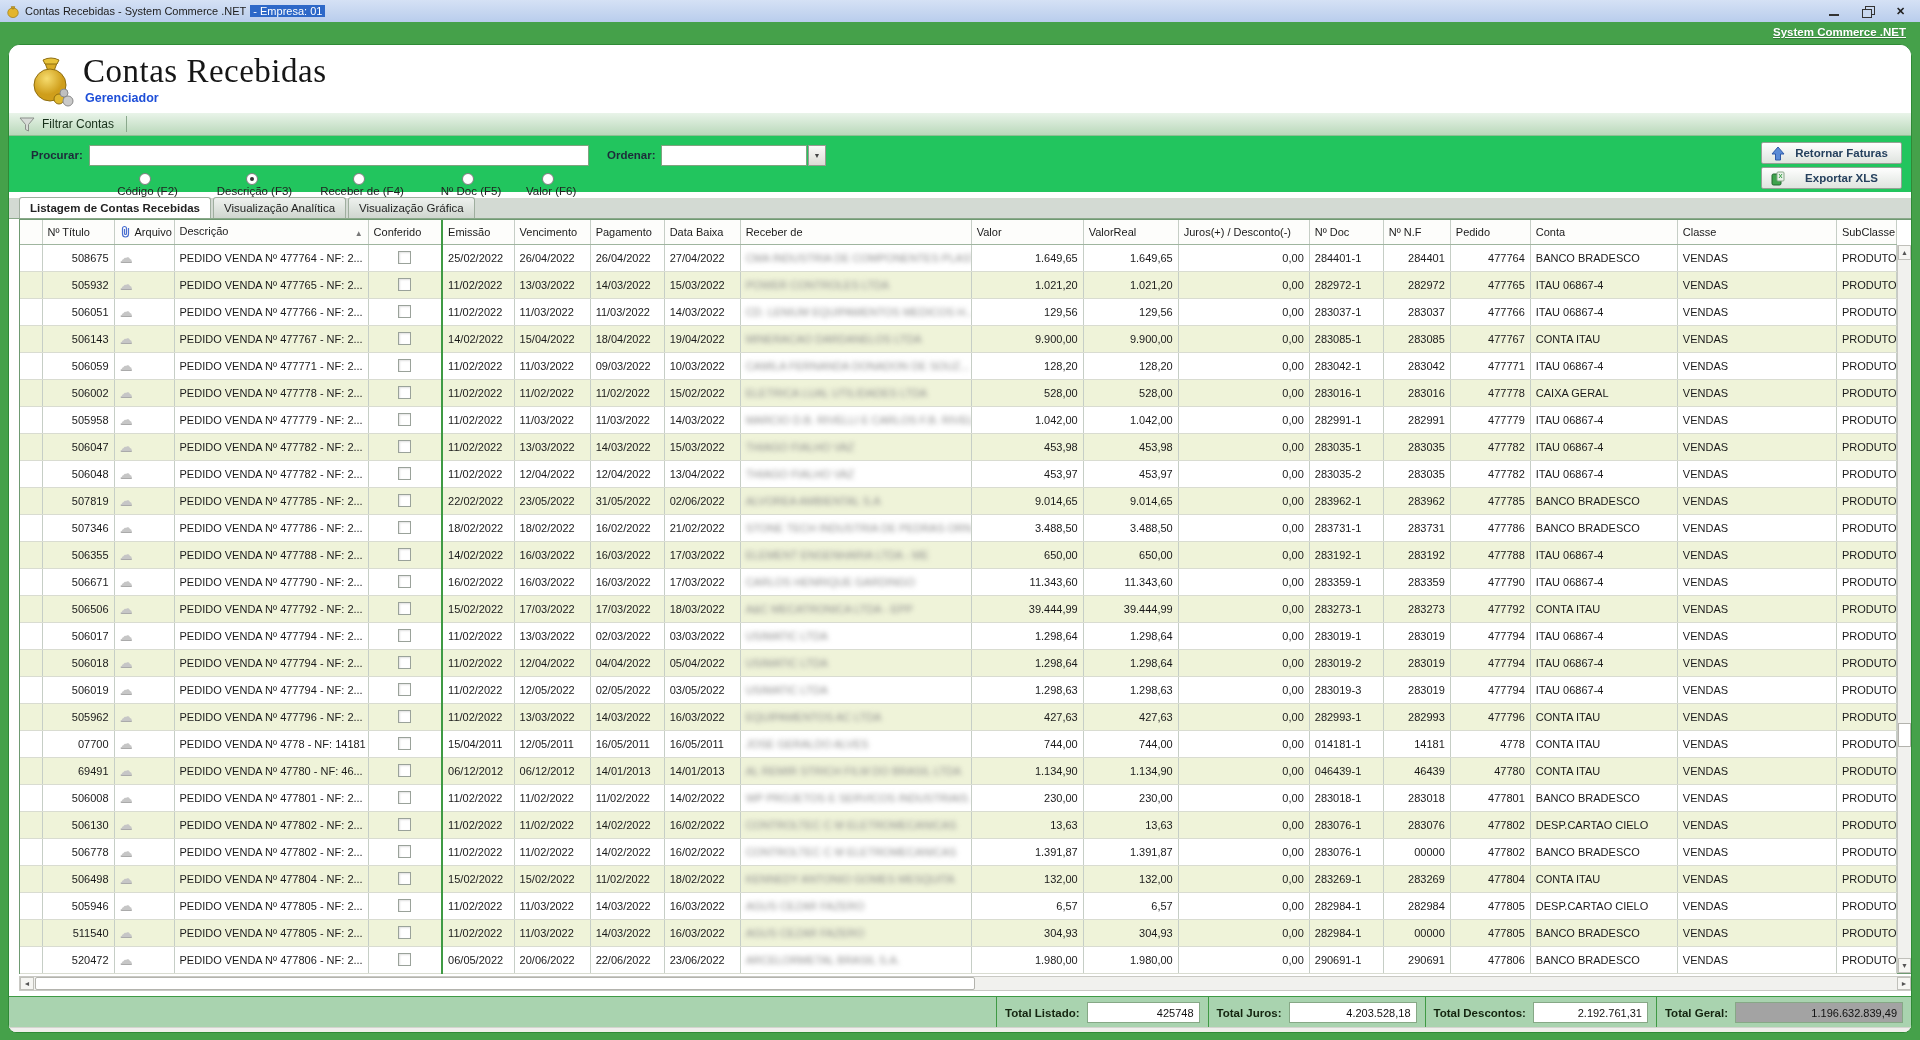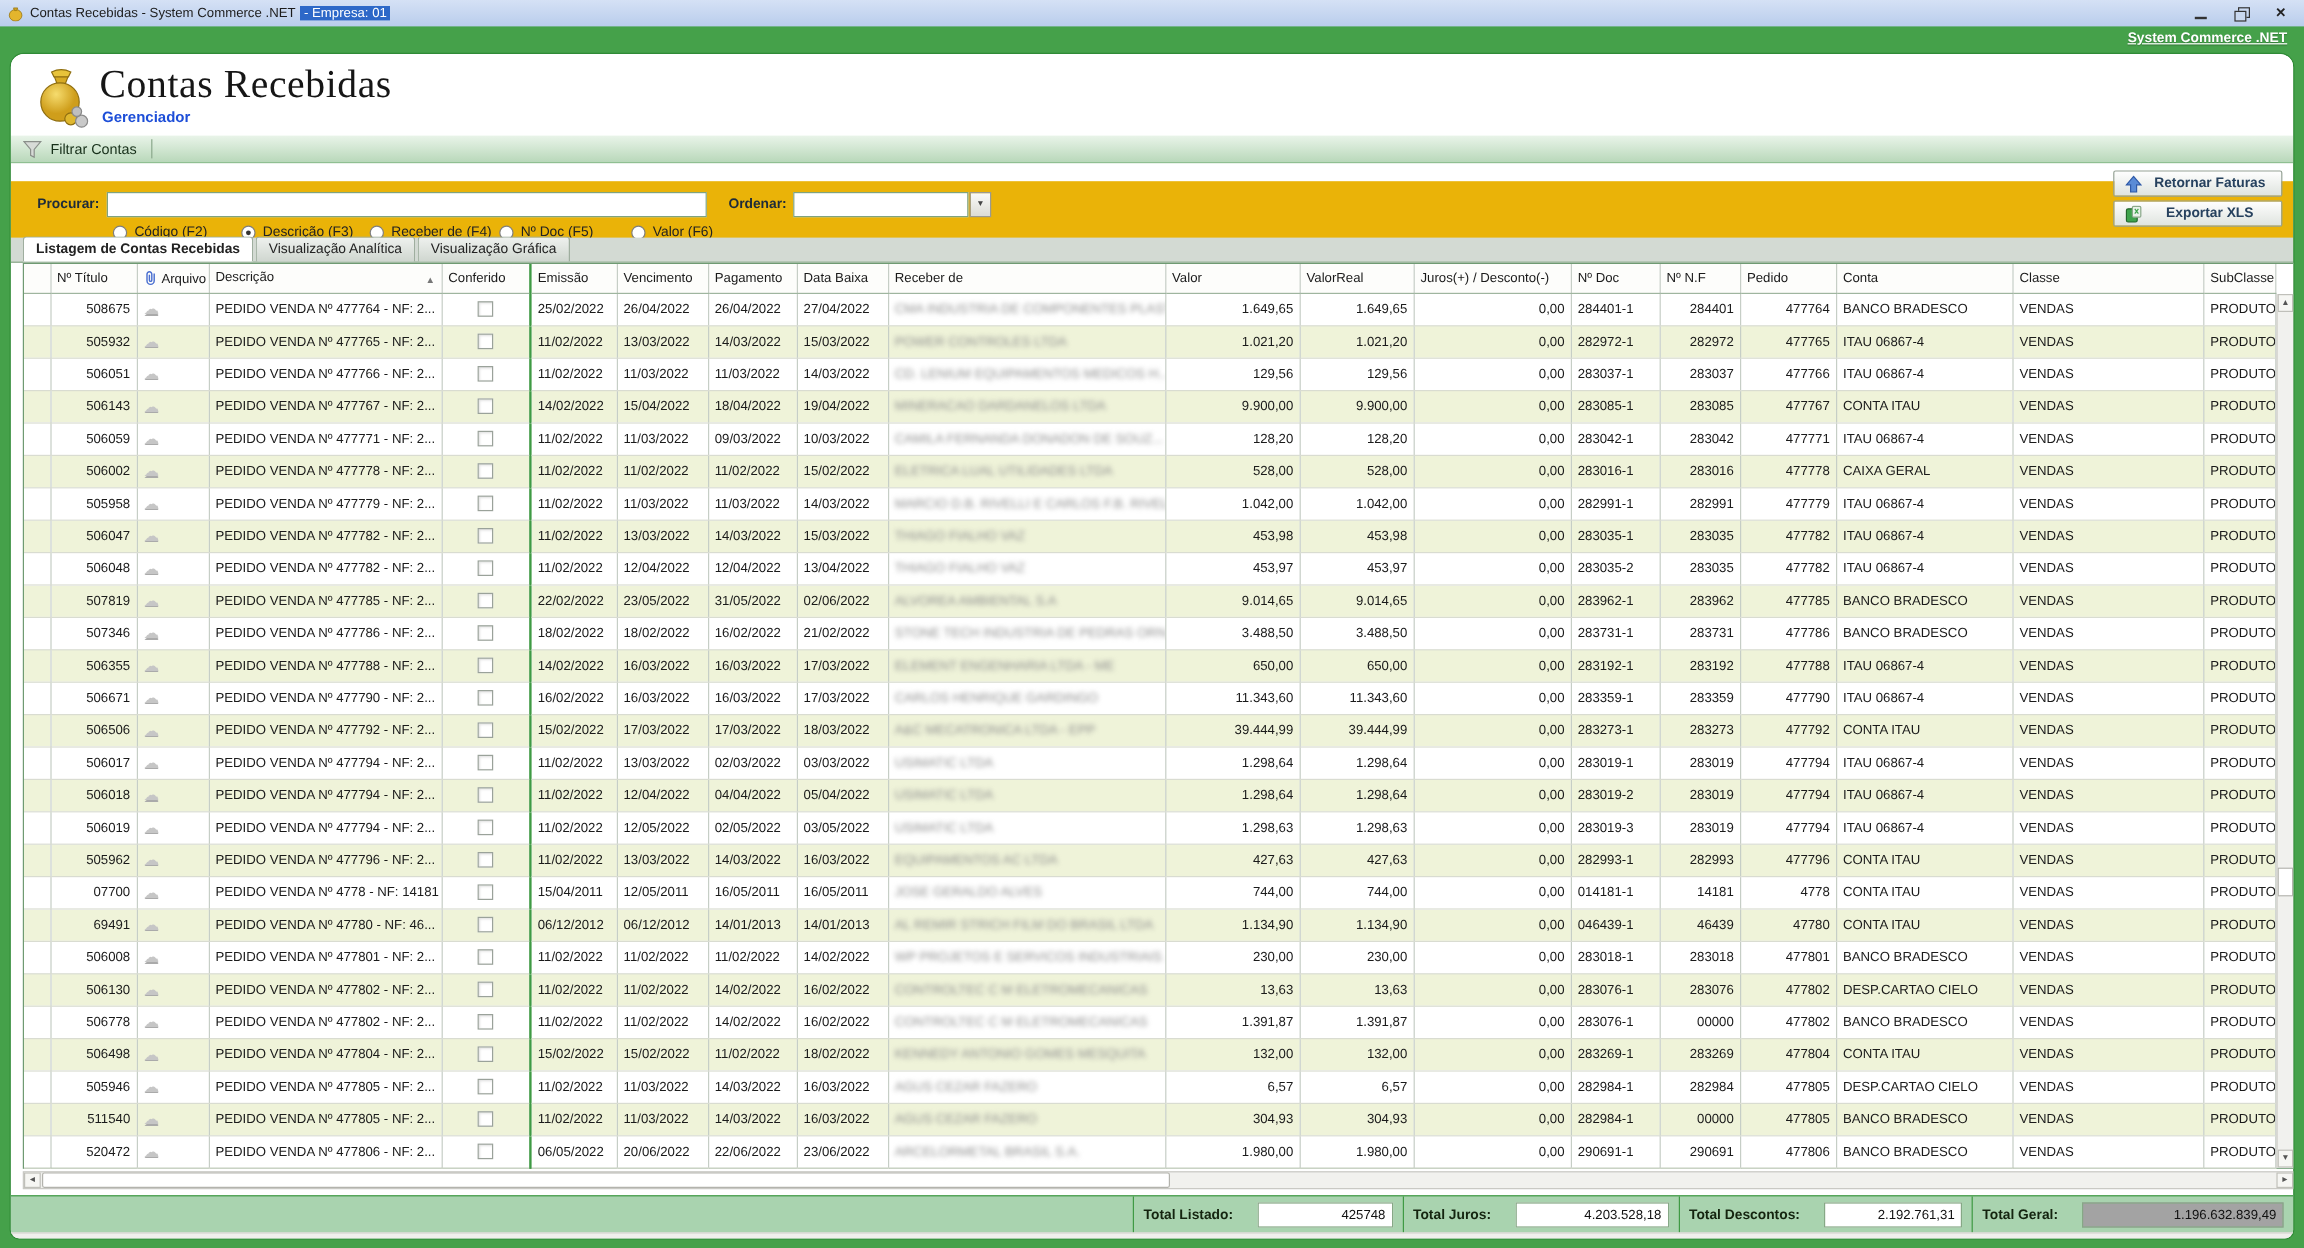--- a/index.html
+++ b/index.html
@@ -33,34 +33,34 @@
   .app-title { position:absolute; left:74px; top:8px; font-family:"Liberation Serif", serif;
     font-size:33px; color:#161616; letter-spacing:.5px; }
   .app-subtitle { position:absolute; left:76px; top:46px; font-size:12.5px; font-weight:bold; color:#1d4ed8; }
 
   .tool-strip { position:absolute; top:68px; left:0; right:0; height:23px;
     background:linear-gradient(#e9f4e9,#b9d8ba); border-bottom:1px solid #8fbf92;
     display:flex; align-items:center; padding-left:10px; font-size:12px; color:#17301a; }
   .tool-strip .sep { width:1px; height:16px; background:#8aa88c; margin-left:12px; }
   .funnel { margin-right:7px; }
 
-  .filter-area { position:absolute; top:106px; left:0; right:0; height:56px; background:#eab308; }
+  .filter-area { position:absolute; top:91px; left:0; right:0; height:56px; background:#22c55e; }
   .f-label { font-size:11.5px; font-weight:bold; color:#1d2b3a; }
   .lbl-procurar { position:absolute; left:22px; top:13px; }
   .inp-procurar { position:absolute; left:80px; top:9px; width:500px; height:21px;
     border:1px solid #7fa37f; background:#fff; font-size:12px; padding:0 4px; }
   .lbl-ordenar { position:absolute; left:598px; top:13px; }
   .inp-ordenar { position:absolute; left:652px; top:9px; width:146px; height:21px;
     border:1px solid #7fa37f; background:#fff; font-size:12px; padding:0 4px; }
   .dd-btn { position:absolute; left:799px; top:9px; width:18px; height:21px;
     background:linear-gradient(#fafaf8,#dcdcd6); border:1px solid #9a9a92;
     font-size:7px; color:#444; display:flex; align-items:center; justify-content:center; cursor:pointer; }
 
   .radio-row { position:absolute; left:85px; top:37px; display:flex; }
-  .radio { display:flex; align-items:center; cursor:pointer; }
+  .radio { display:flex; align-items:center; cursor:pointer;flex-direction:column; }
   .radio-circle { width:12px; height:12px; border-radius:50%; background:#fff;
     border:1px solid #7f7f7f; margin-right:6px; position:relative; }
   .radio-circle.on::after { content:""; position:absolute; left:3px; top:3px; width:4px; height:4px;
     border-radius:50%; background:#333; }
   .radio-label { font-size:11.5px; color:#222; }
   .radio:nth-child(1){ width:107px; } .radio:nth-child(2){ width:107px; }
   .radio:nth-child(3){ width:108px; } .radio:nth-child(4){ width:110px; }
 
   .side-btn { position:absolute; right:9px; width:141px; height:22px;
     background:linear-gradient(#fefefe,#dfe4df); border:1px solid #95a295; border-radius:2px;
@@ -118,21 +118,21 @@
   .hs-left { left:0; top:0; height:13px; width:14px; }
   .hs-right { left:auto; right:0; top:0; height:13px; width:14px; }
   .hs-thumb { position:absolute; left:15px; top:0; width:940px; height:13px; background:#fff;
     border:1px solid #b3b3ad; border-radius:2px; cursor:pointer; }
 
   
   .totals { position:absolute; top:951px; left:0; right:0; height:33px; background:#a9d3af;
     border-top:1px solid #3f9a44; border-bottom:1px solid #3f9a44;
     display:flex; align-items:center; }
   .tot-group { display:flex; align-items:center; height:100%; border-left:1px solid #3f9a44;
-    padding:0 8px; gap:20px; }
+    padding:0 8px; gap:7px; }
   .tot-group:first-of-type { margin-left:auto; }
   .tot-label { font-size:11.5px; font-weight:bold; color:#14240f; white-space:nowrap; }
   .tot-input { height:21px; border:1px solid #86a886; background:#fff; font-size:11px;
     text-align:right; padding:0 5px; color:#111; }
   .w90{width:113px;} .w128{width:128px;} .w115{width:115px;} .w168{width:168px;}
   .tot-input.readonly { background:#a3a3a3; }
 
   .panel-footer { position:absolute; bottom:0; left:0; right:0; height:5px;
     background:#efefec; border-top:1px solid #d4d4cf; }
 </style>

